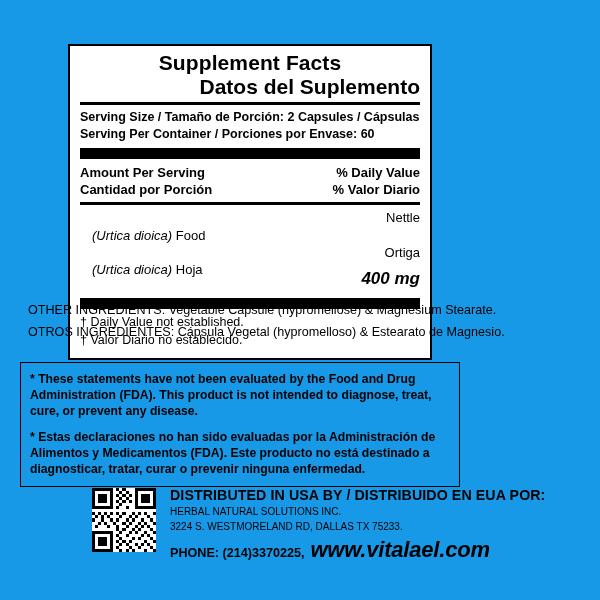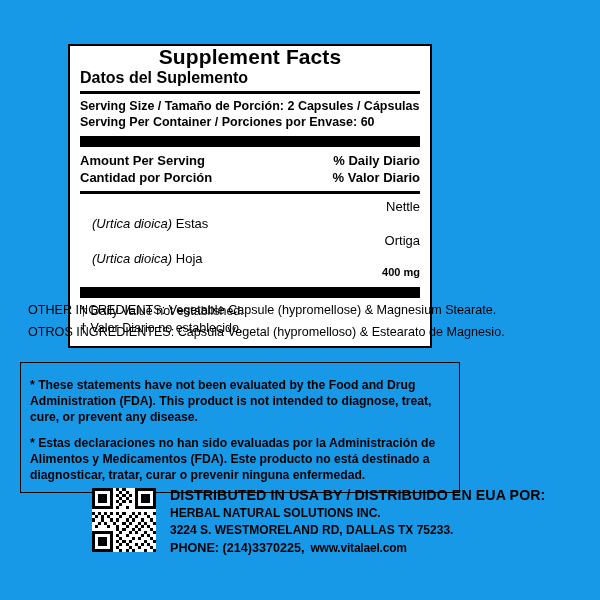--- a/index.html
+++ b/index.html
@@ -22,33 +22,33 @@
 
   
   .sf-panel {
     position: absolute;
     left: 68px;
     top: 44px;
     width: 364px;
     background: #ffffff;
     border: 2px solid #000000;
     box-sizing: border-box;
-    padding: 0 10px 8px 10px;
+    padding: 6px 10px 8px 10px;
   }
   .sf-title {
     text-align: center;
     font-size: 21px;
     font-weight: bold;
     line-height: 1.08;
     color: #000;
     letter-spacing: .1px;
   }
   .sf-title2 {
-    text-align: left;
-    font-size: 16px;
+    text-align: right;
+    font-size: 21px;
     font-weight: bold;
     line-height: 1.12;
     color: #000;
     margin-bottom: 4px;
   }
   .rule-med {
     border-top: 3px solid #000;
     margin: 4px 0 4px 0;
   }
   .rule-thick {
@@ -82,22 +82,23 @@
     text-align: right;
   }
   .ing-latin {
     font-style: italic;
     margin-left: 12px;
   }
   .ing-amount {
     position: absolute;
     right: 0;
     bottom: 2px;
-    font-size: 11px;
-    font-weight: bold;
+    font-size: 17px;
+    font-weight: bold;
+    font-style: italic;
   }
   .dv-note {
     font-size: 12.5px;
     font-weight: normal;
     color: #000;
     line-height: 1.42;
   }
 
   
   .other-ing {
@@ -113,21 +114,21 @@
 
   
   .disclaimer {
     position: absolute;
     left: 20px;
     top: 362px;
     width: 440px;
     border: 1.5px solid #000;
     background: transparent;
     box-sizing: border-box;
-    padding: 14px 9px 8px 9px;
+    padding: 8px 9px 8px 9px;
   }
   .disclaimer p {
     margin: 0 0 10px 0;
     font-size: 12.2px;
     line-height: 1.32;
     color: #000;
     font-weight: bold;
   }
   .disclaimer p:last-child { margin-bottom: 0; }
   .disclaimer .es { font-weight: bold; }
@@ -154,35 +155,36 @@
     margin-left: 14px;
     color: #000;
   }
   .dist-line {
     font-size: 14.2px;
     font-weight: bold;
     line-height: 1.36;
     letter-spacing: .1px;
   }
   .addr-line {
-    font-size: 12px;
-    font-weight: bold;
+    font-size: 10px;
+    font-weight: normal;
     line-height: 1.42;
   }
   .phone-line {
     font-size: 12.6px;
     font-weight: bold;
     line-height: 1.45;
     display: flex;
     align-items: baseline;
     gap: 6px;
   }
   .website {
-    font-size: 12px;
-    font-weight: bold;
+    font-size: 22px;
+    font-weight: bold;
+    font-style: italic;
     letter-spacing: -.2px;
   }
 </style>
 </head>
 <body>
 
 <div class="label-root">
 
   <div class="sf-panel">
     <div class="sf-title">Supplement Facts</div>
@@ -190,34 +192,34 @@
 
     <div class="rule-med"></div>
 
     <div class="serving-line">Serving Size / Tamaño de Porción: 2 Capsules / Cápsulas</div>
     <div class="serving-line">Serving Per Container / Porciones por Envase: 60</div>
 
     <div class="rule-thick"></div>
 
     <div class="amt-row">
       <span>Amount Per Serving</span>
-      <span>% Daily Diario</span>
+      <span>% Daily Value</span>
     </div>
     <div class="amt-row">
       <span>Cantidad por Porción</span>
       <span>% Valor Diario</span>
     </div>
 
     <div class="rule-med"></div>
 
     <div class="ing-block">
       <div class="ing-name">Nettle</div>
       <div>
         <span class="ing-latin">(Urtica dioica)</span>
-        <span>Estas</span>
+        <span>Food</span>
       </div>
       <div class="ing-name">Ortiga</div>
       <div>
         <span class="ing-latin">(Urtica dioica)</span>
         <span>Hoja</span>
       </div>
       <div class="ing-amount">400 mg</div>
     </div>
 
     <div class="rule-thick"></div>

